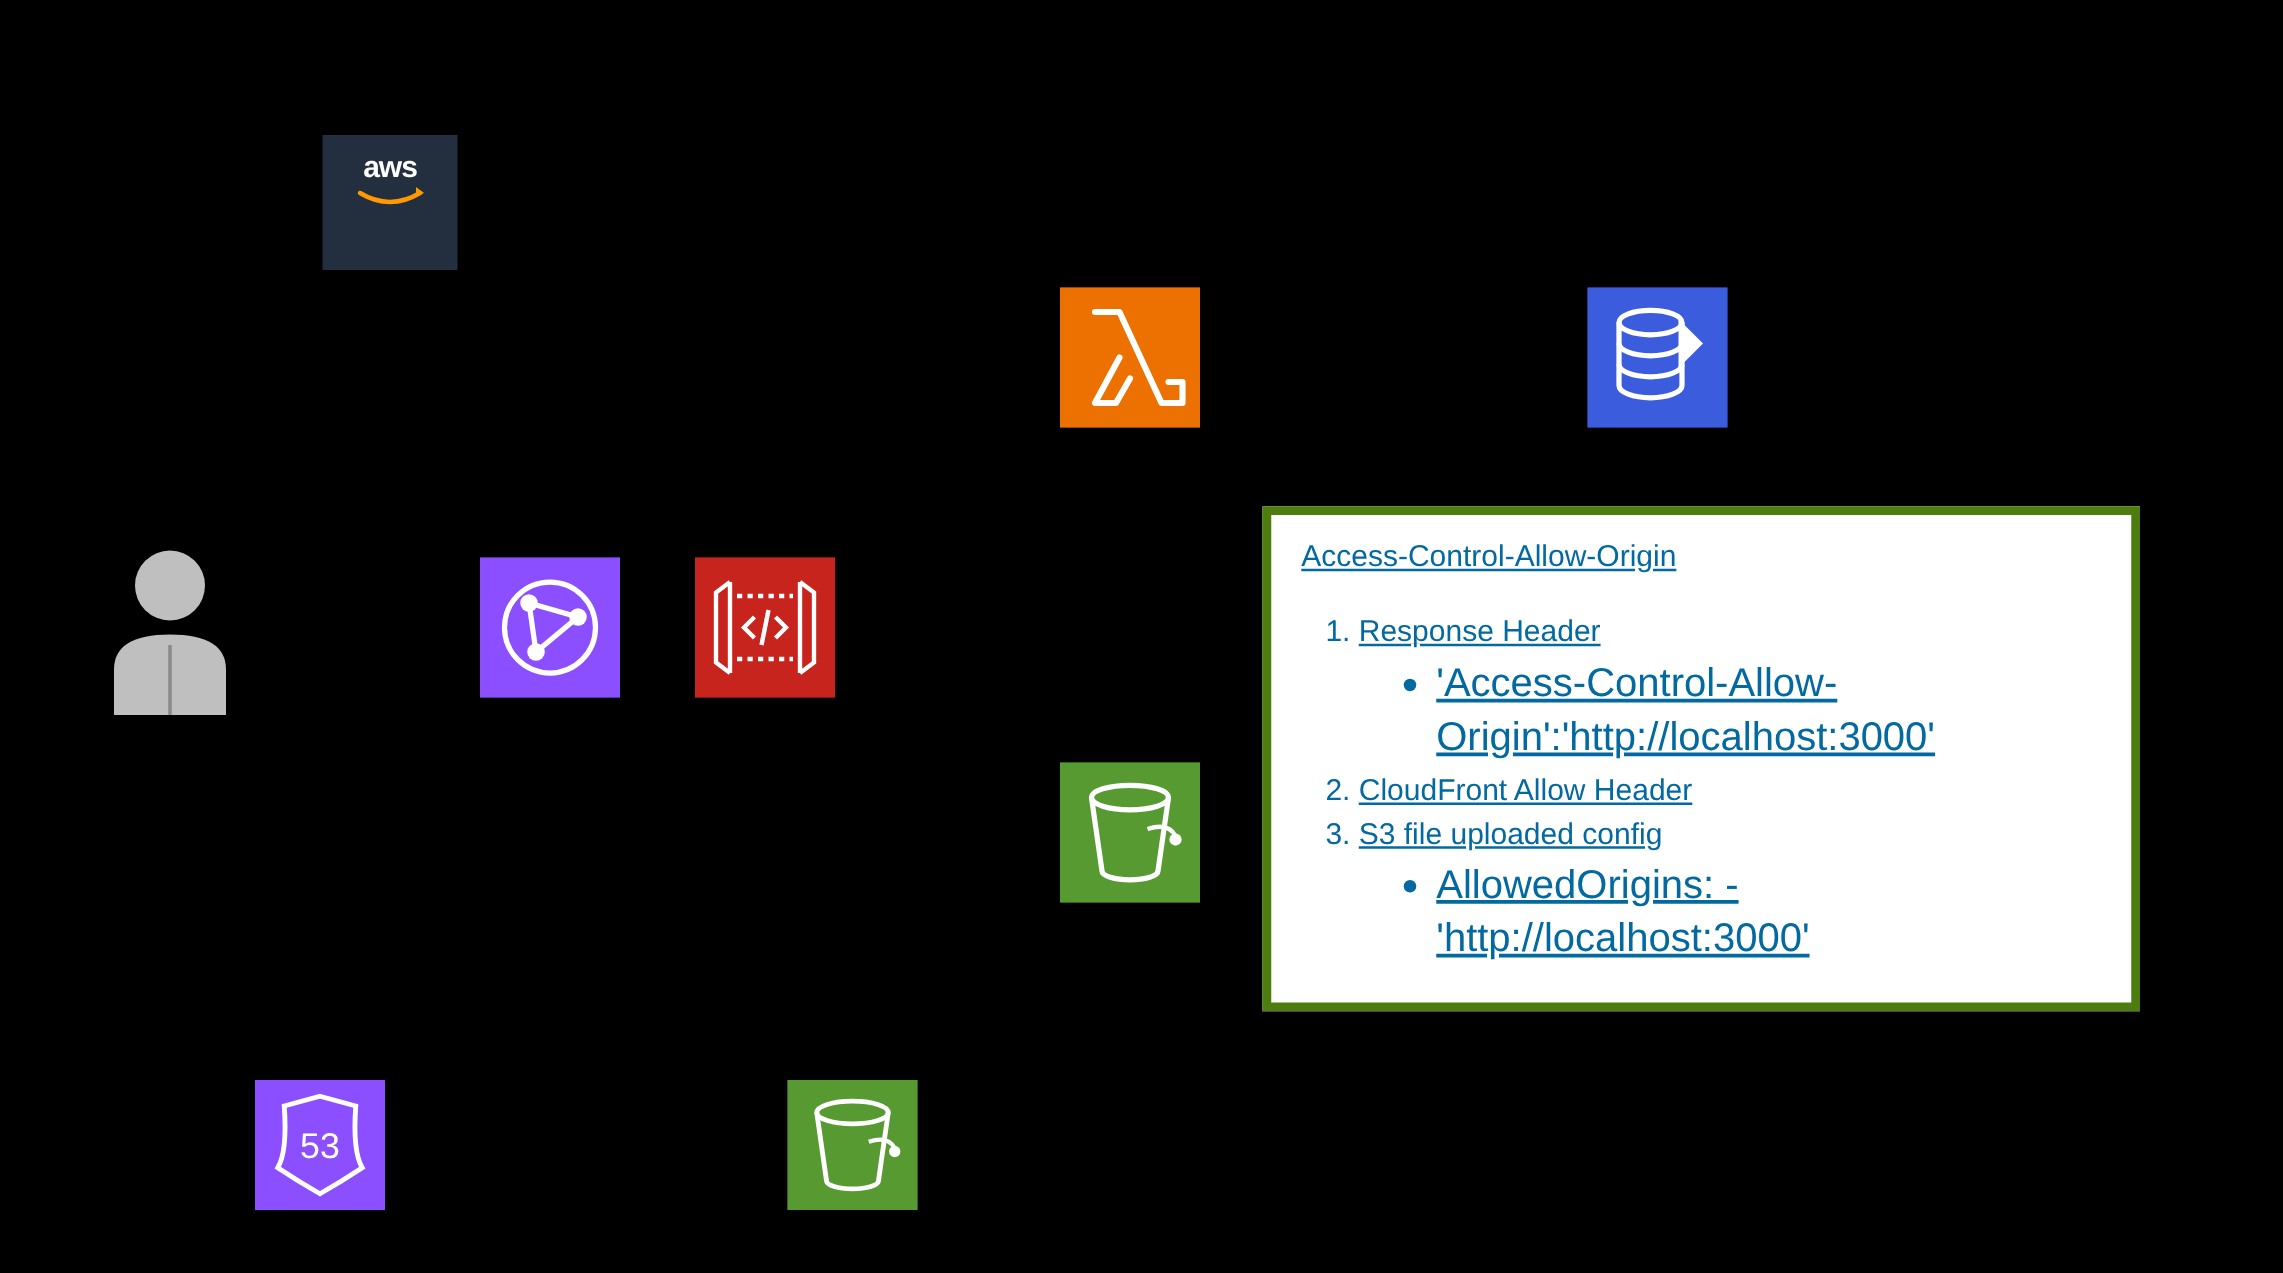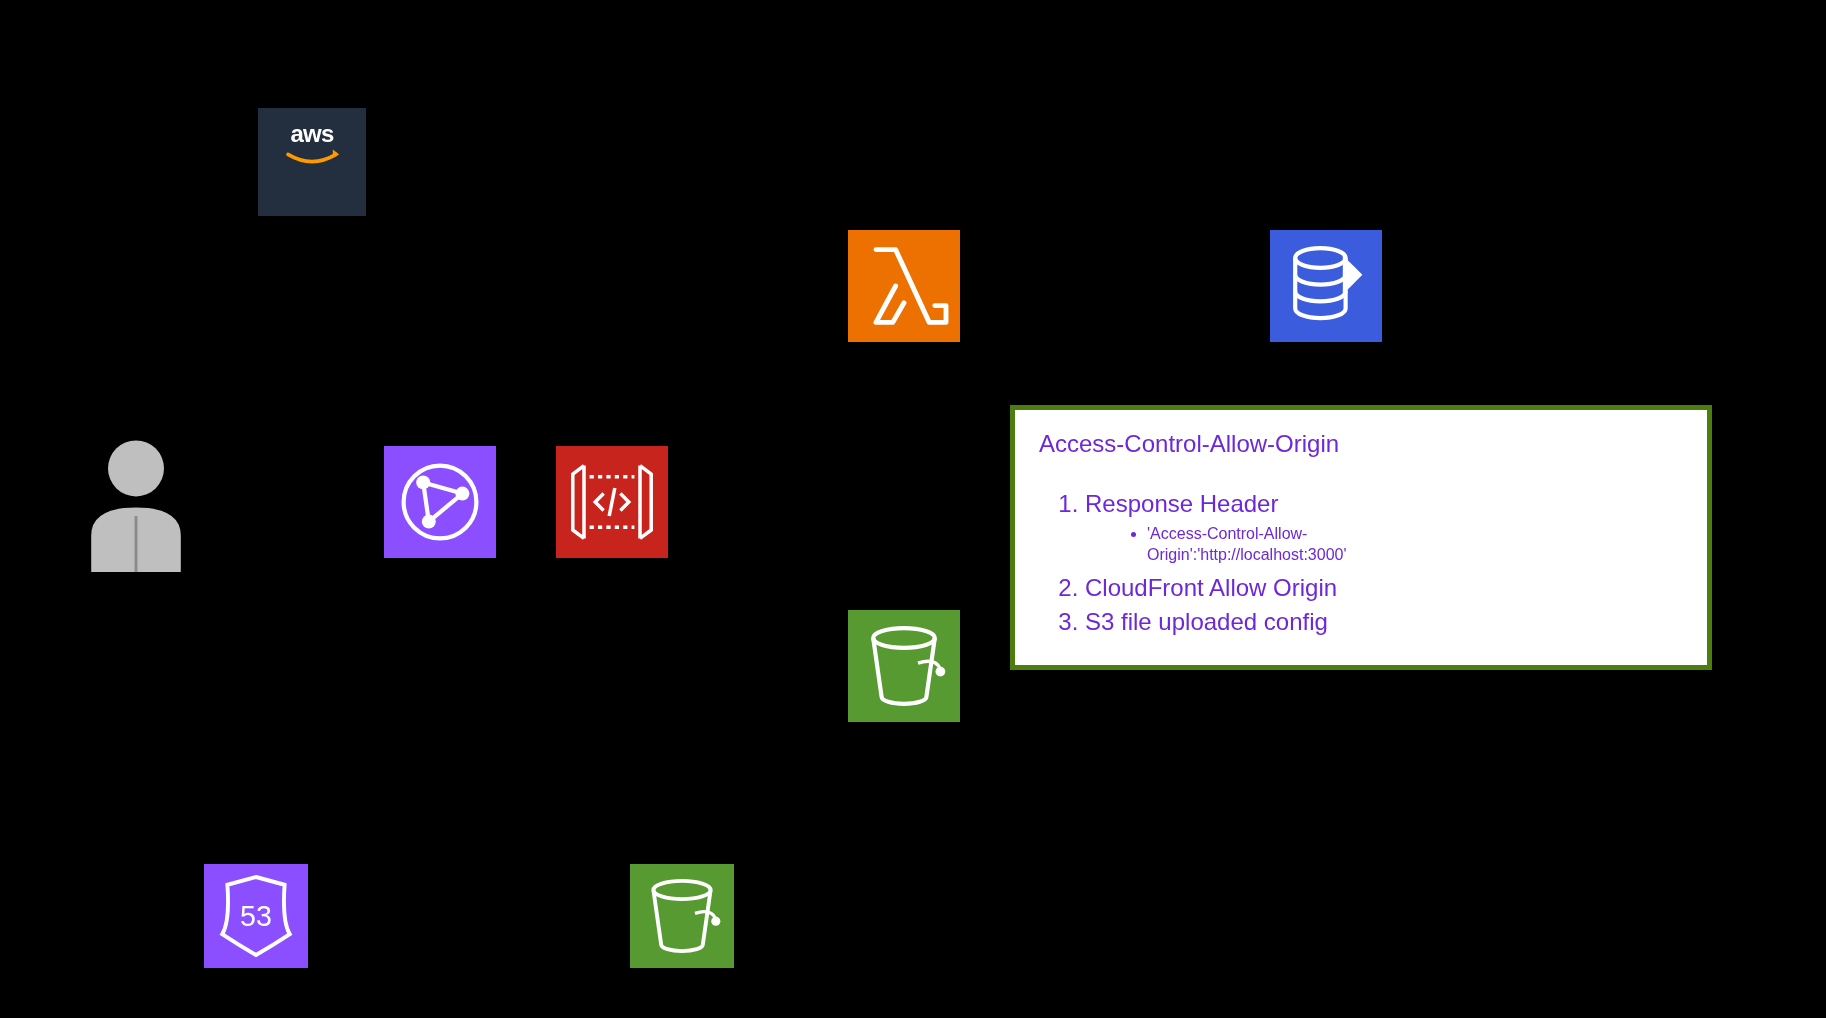--- a/index.html
+++ b/index.html
@@ -26,31 +26,32 @@
   .svc-tile {
     width: 112px; height: 112px;
     display: flex; align-items: flex-end; justify-content: center;
   }
   .svc-tile svg { width: 100%; height: 100%; display: block; }
   .svc-small { width: 104px; height: 104px; }
 
   
   .note-box {
     background: #ffffff;
-    color: #6d28d9;
-    border: 5px solid #4d7c0f;
+    color: #0369a1;
+    border: 7px solid #4d7c0f;
     padding: 18px 24px 24px 24px;
     font-size: 24px;
     line-height: 1.35;
+    text-decoration: underline;
   }
   .note-title { margin: 0 0 28px 0; font-size: 24px; }
   .note-list { margin: 0; padding-left: 46px; }
   .note-list > li { margin-bottom: 2px; font-size: 24px; }
   .note-list ul { list-style: disc; margin: 2px 0 6px 0; padding-left: 62px; }
-  .note-list ul li { font-size: 16px; }
+  .note-list ul li { font-size: 32px; }
 </style>
 </head>
 <body>
 
 <div class="abs aws-tile" style="left:258px; top:108px;">
   <svg viewBox="0 0 100 100" width="80" height="80">
     <text x="50" y="42" text-anchor="middle" fill="#ffffff" font-size="30" font-weight="700" font-family="Arial, sans-serif" letter-spacing="-1">aws</text>
     <path d="M20 58 Q50 76 80 58" stroke="#FF9900" stroke-width="4.5" fill="none" stroke-linecap="round"></path>
     <path d="M76 52 L84 58 L76 62 Z" fill="#FF9900"></path>
   </svg>
@@ -154,19 +155,22 @@
 <div class="abs note-box" style="left:1010px; top:405px; width:702px;">
   <p class="note-title">Access-Control-Allow-Origin</p>
   <ol class="note-list">
     <li>
       <span>Response Header</span>
       <ul>
         <li>'Access-Control-Allow-<br>Origin':'http://localhost:3000'</li>
       </ul>
     </li>
     <li>
-      <span>CloudFront Allow Origin</span>
+      <span>CloudFront Allow Header</span>
     </li>
     <li>
       <span>S3 file uploaded config</span>
+      <ul>
+          <li>AllowedOrigins: - 'http://localhost:3000'</li>
+        </ul>
     </li>
   </ol>
 </div>
 
 </body></html>

